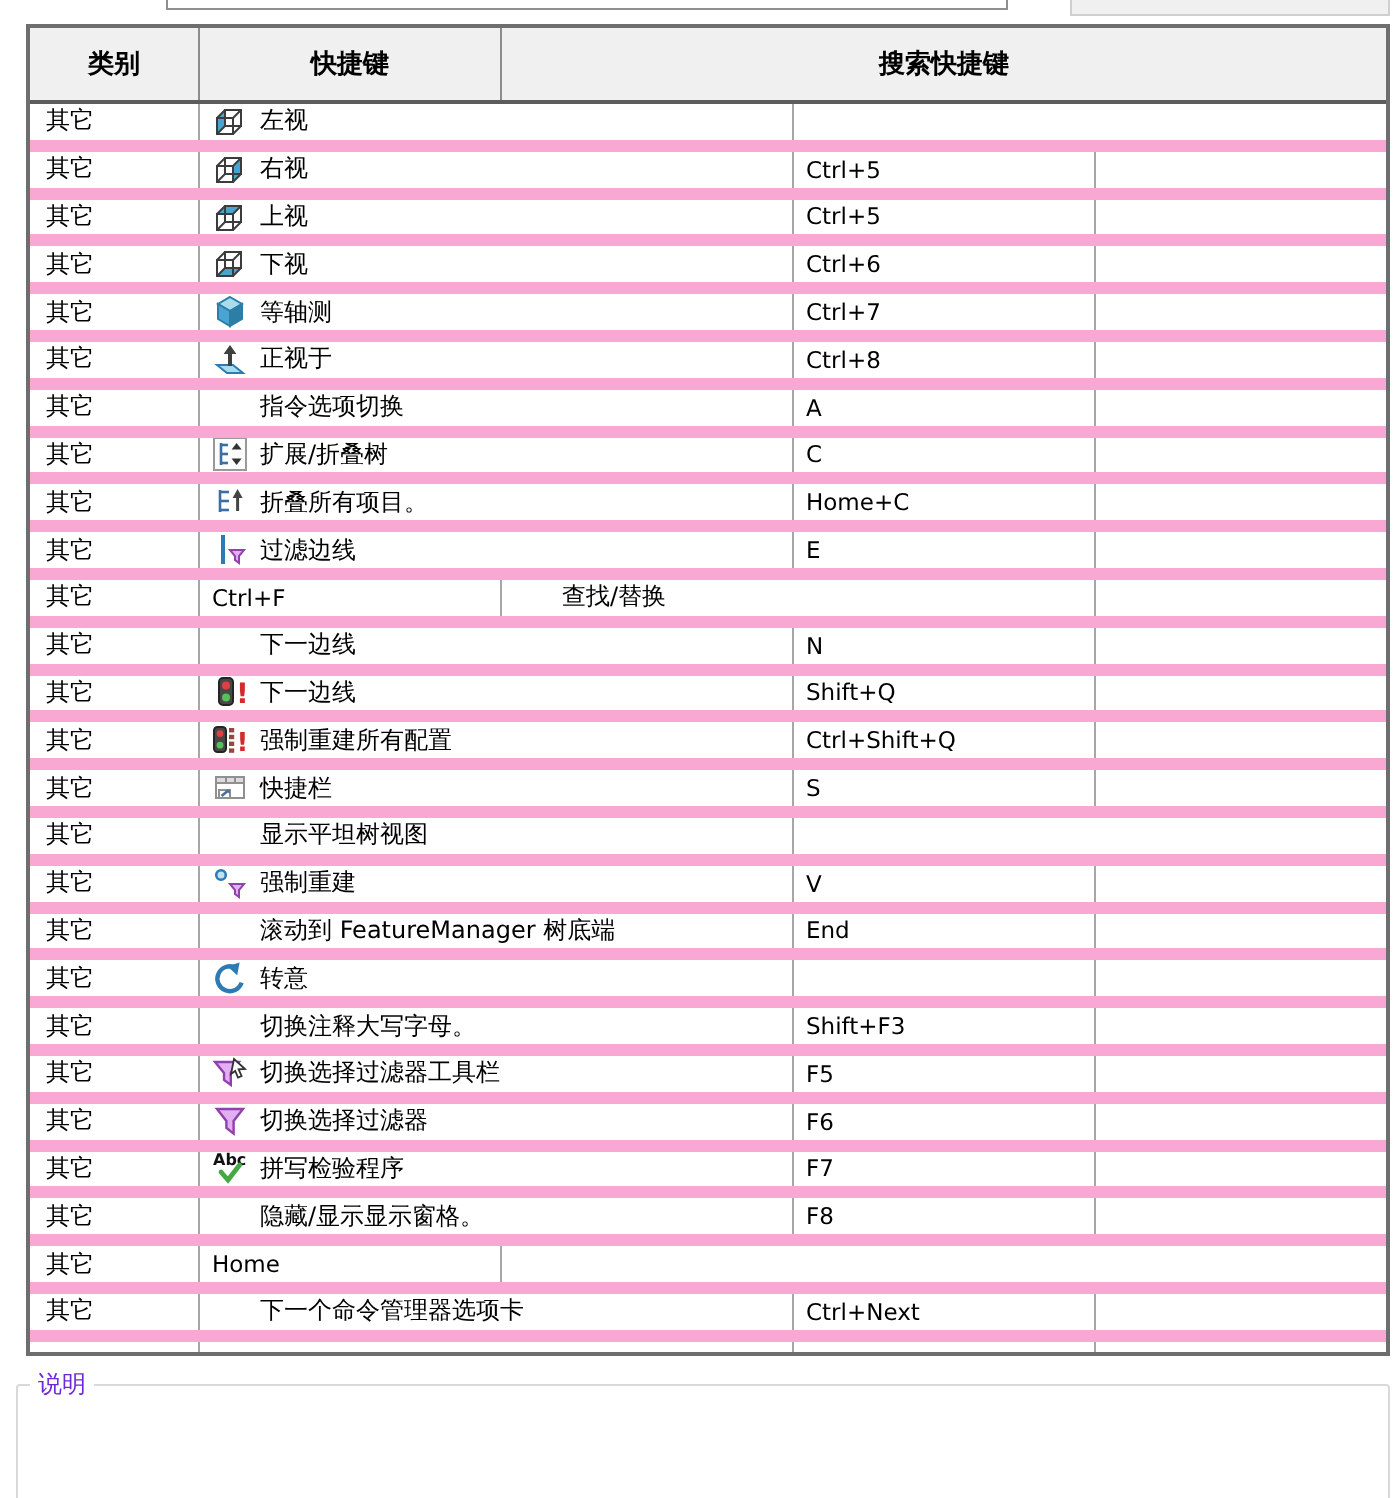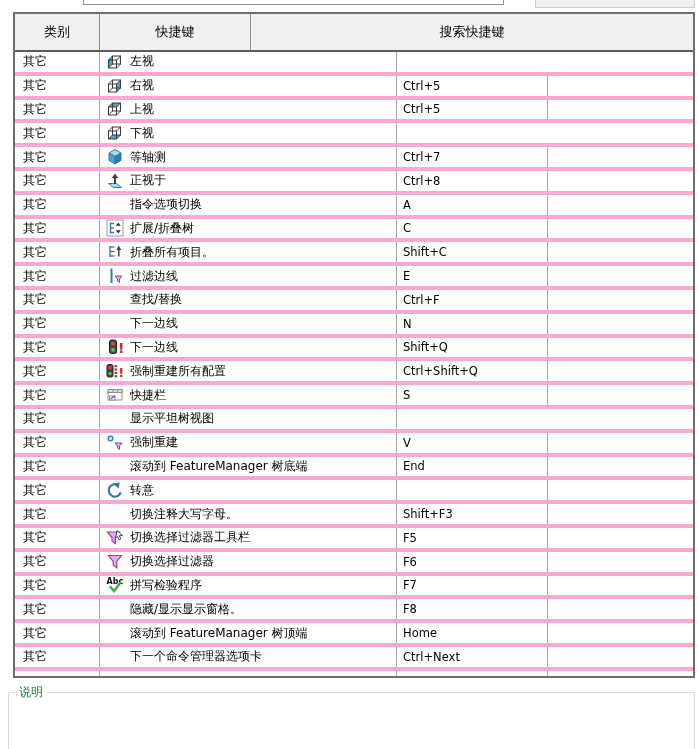--- a/index.html
+++ b/index.html
@@ -6,39 +6,39 @@
   html,body{background:#fff}
   body{font-family:"DejaVu Sans","Liberation Sans",sans-serif;color:#000}
   .stage{position:relative;width:698px;height:749px;overflow:hidden;background:#fff}
 
   
   .top-input{position:absolute;left:83px;top:-7px;width:421px;height:12px;background:#fff;border:1px solid #8f8f8f}
   .top-btn{position:absolute;left:535px;top:-5px;width:160px;height:13px;background:#f0f0f0;border:1px solid #cfcfcf}
 
   
   .table{position:absolute;left:13px;top:12px;width:682px;height:666px;border:2px solid #6e6e6e;background:#fff;overflow:hidden}
-  .hrow{display:flex;height:38px;background:#f0f0f0;border-bottom:2px solid #5c5c5c;font-weight:normal;font-size:13px}
+  .hrow{display:flex;height:38px;background:#f0f0f0;border-bottom:2px solid #5c5c5c;font-weight:bold;font-size:13px}
   .hcell{display:flex;align-items:center;justify-content:center;height:100%;border-right:1px solid #8c8c8c}
   .hcell:last-child{border-right:none}
   .c1{width:85px;flex:0 0 85px}
   .c2{width:297px;flex:0 0 297px}
   .c3{width:151px;flex:0 0 151px}
   .c4{flex:1 1 auto}
-  .row{display:flex;height:23.8px;border-bottom:4px solid #f9a8d4;font-size:12px;background:#fff}
+  .row{display:flex;height:23.8px;border-bottom:6px solid #f9a8d4;font-size:12px;background:#fff}
   .cell{display:flex;align-items:center;height:100%;border-right:1px solid #a6a6a6;overflow:hidden;white-space:nowrap}
   .cell:last-child{border-right:none}
   .cat{padding-left:8px}
   .cmd{padding-left:6px}
   .icon-wrap{width:18px;height:18px;flex:0 0 18px;display:flex;align-items:center;justify-content:center;margin-right:6px}
   .sc{padding-left:6px;font-size:11.5px}
   .sliver{height:30px;border-bottom:none}
 
   
   .groupbox{position:absolute;left:8px;top:692px;width:687px;height:70px;border:1px solid #d9d9d9;border-radius:2px;background:#fff}
-  .legend{position:absolute;top:-9px;left:6px;background:#fff;padding:0 4px;font-size:12px;color:#15803d;line-height:17px}
+  .legend{position:absolute;top:-9px;left:6px;background:#fff;padding:0 4px;font-size:12px;color:#6d28d9;line-height:17px}
 </style>
 </head>
 <body>
 
 <div class="stage">
 
   <div class="top-input"></div>
   <div class="top-btn"></div>
 
   <div class="table">
@@ -132,20 +132,21 @@
                   <rect x="6.5" y="3" width="8" height="8"></rect>
                   <line x1="2.5" y1="7" x2="6.5" y2="3"></line>
                   <line x1="10.5" y1="7" x2="14.5" y2="3"></line>
                   <line x1="2.5" y1="15" x2="6.5" y2="11"></line>
                   <line x1="10.5" y1="15" x2="14.5" y2="11"></line>
                 </g>
               </svg>
             </span>
       <span>下视</span>
     </div>
+    <div class="cell sc c3">Ctrl+6</div>
     <div class="cell c4"></div>
   </div>
 
   <div class="row">
     <div class="cell cat c1">
             <span>其它</span>
           </div>
     <div class="cell cmd c2">
       <span class="icon-wrap">
               <svg width="18" height="18" viewBox="0 0 18 18" xmlns="http://www.w3.org/2000/svg">
@@ -226,21 +227,21 @@
                   <line x1="4" y1="4" x2="8.5" y2="4"></line>
                   <line x1="4" y1="8.5" x2="8.5" y2="8.5"></line>
                   <line x1="4" y1="13" x2="8.5" y2="13"></line>
                 </g>
                 <line x1="12.8" y1="13.5" x2="12.8" y2="6" stroke="#444" stroke-width="1.5"></line>
                 <polygon points="12.8,2.5 15.3,7 10.3,7" fill="#444"></polygon>
               </svg>
             </span>
       <span>折叠所有项目。</span>
     </div>
-    <div class="cell sc c3">Shift+C</div>
+    <div class="cell sc c3">Home+C</div>
     <div class="cell c4"></div>
   </div>
 
   <div class="row">
     <div class="cell cat c1">
             <span>其它</span>
           </div>
     <div class="cell cmd c2">
       <span class="icon-wrap">
               <svg width="18" height="18" viewBox="0 0 18 18" xmlns="http://www.w3.org/2000/svg">
@@ -253,25 +254,25 @@
       <span>过滤边线</span>
     </div>
     <div class="cell sc c3">E</div>
     <div class="cell c4"></div>
   </div>
 
   <div class="row">
     <div class="cell cat c1">
             <span>其它</span>
           </div>
+    <div class="cell sc c3">Ctrl+F</div>
     <div class="cell cmd c2">
       <span class="icon-wrap"></span>
       <span>查找/替换</span>
     </div>
-    <div class="cell sc c3">Ctrl+F</div>
     <div class="cell c4"></div>
   </div>
 
   <div class="row">
     <div class="cell cat c1">
             <span>其它</span>
           </div>
     <div class="cell cmd c2">
       <span class="icon-wrap"></span>
       <span>下一边线</span>
@@ -476,24 +477,20 @@
       <span>隐藏/显示显示窗格。</span>
     </div>
     <div class="cell sc c3">F8</div>
     <div class="cell c4"></div>
   </div>
 
   <div class="row">
     <div class="cell cat c1">
             <span>其它</span>
           </div>
-    <div class="cell cmd c2">
-      <span class="icon-wrap"></span>
-      <span>滚动到 FeatureManager 树顶端</span>
-    </div>
     <div class="cell sc c3">Home</div>
     <div class="cell c4"></div>
   </div>
 
   <div class="row">
     <div class="cell cat c1">
             <span>其它</span>
           </div>
     <div class="cell cmd c2">
       <span class="icon-wrap"></span>

